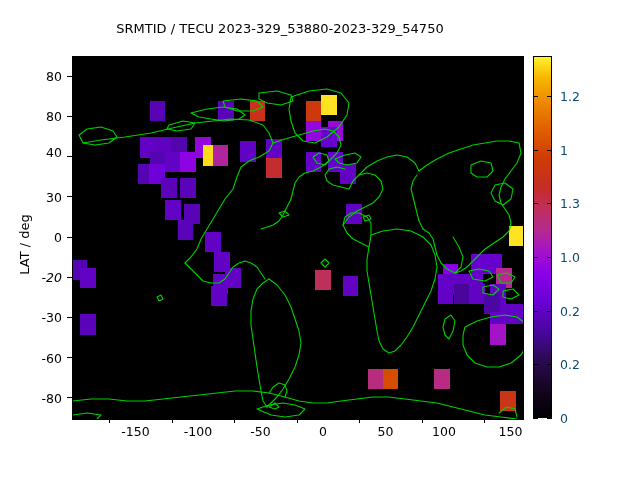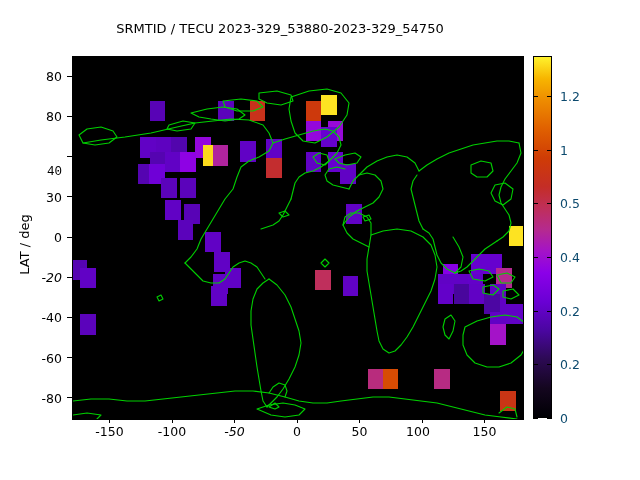--- a/index.html
+++ b/index.html
@@ -57,20 +57,21 @@
   .tick-label {
     position: absolute;
     font-size: 12.5px;
     color: #000000;
     white-space: nowrap;
   }
   .xtick-label {
     text-align: center;
     transform: translateX(-50%);
     top: 424px;
+    margin-left: 26px;
   }
   .ytick-label {
     text-align: left;
     transform: translateY(-50%);
     right: 578px;
   }
   .tick-mark {
     position: absolute;
     background: #000000;
   }
@@ -285,59 +286,59 @@
     <div id="colorbar-gradient" style="background: linear-gradient(rgb(255, 242, 45) 0%, rgb(247, 181, 0) 6%, rgb(238, 140, 0) 12%, rgb(224, 96, 0) 20%, rgb(207, 60, 5) 28%, rgb(196, 45, 38) 36%, rgb(191, 47, 90) 42%, rgb(181, 42, 143) 48%, rgb(164, 19, 200) 54%, rgb(139, 0, 232) 60%, rgb(106, 0, 212) 68%, rgb(74, 6, 160) 76%, rgb(44, 10, 83) 84%, rgb(20, 6, 31) 92%, rgb(0, 0, 4) 100%);"></div>
   </div>
 
   <div id="yaxis-title">LAT / deg</div>
 
 <div class="tick-mark" style="left: 109px; top: 418px; width: 1px; height: 5px;"></div>
     <div class="tick-label xtick-label" style="left: 109.5px;">-150</div>
     <div class="tick-mark" style="left: 171.5px; top: 418px; width: 1px; height: 5px;"></div>
     <div class="tick-label xtick-label" style="left: 172px;">-100</div>
     <div class="tick-mark" style="left: 234px; top: 418px; width: 1px; height: 5px;"></div>
-    <div class="tick-label xtick-label" style="left: 234.5px; font-style: italic;">-50</div>
+    <div class="tick-label xtick-label" style="left: 234.5px;">-50</div>
     <div class="tick-mark" style="left: 296.5px; top: 418px; width: 1px; height: 5px;"></div>
     <div class="tick-label xtick-label" style="left: 297px;">0</div>
     <div class="tick-mark" style="left: 359px; top: 418px; width: 1px; height: 5px;"></div>
     <div class="tick-label xtick-label" style="left: 359.5px;">50</div>
     <div class="tick-mark" style="left: 421.5px; top: 418px; width: 1px; height: 5px;"></div>
     <div class="tick-label xtick-label" style="left: 418px;">100</div>
     <div class="tick-mark" style="left: 484px; top: 418px; width: 1px; height: 5px;"></div>
     <div class="tick-label xtick-label" style="left: 484.5px;">150</div>
     <div class="tick-mark" style="left: 67px; top: 75.6111px; width: 5px; height: 1px;"></div>
     <div class="tick-label ytick-label" style="top: 76.1111px;">80</div>
     <div class="tick-mark" style="left: 67px; top: 115.833px; width: 5px; height: 1px;"></div>
     <div class="tick-label ytick-label" style="top: 116.333px;">80</div>
     <div class="tick-mark" style="left: 67px; top: 156.056px; width: 5px; height: 1px;"></div>
-    <div class="tick-label ytick-label" style="top: 172px; font-family: Liberation Mono, monospace;">40</div>
+    <div class="tick-label ytick-label" style="top: 152px;">40</div>
     <div class="tick-mark" style="left: 67px; top: 196.278px; width: 5px; height: 1px;"></div>
     <div class="tick-label ytick-label" style="top: 196.778px;">30</div>
     <div class="tick-mark" style="left: 67px; top: 236.5px; width: 5px; height: 1px;"></div>
     <div class="tick-label ytick-label" style="top: 237px;">0</div>
     <div class="tick-mark" style="left: 67px; top: 276.722px; width: 5px; height: 1px;"></div>
     <div class="tick-label ytick-label" style="top: 277.222px; font-style: italic;">-20</div>
     <div class="tick-mark" style="left: 67px; top: 316.944px; width: 5px; height: 1px;"></div>
-    <div class="tick-label ytick-label" style="top: 317.444px;">-40</div>
+    <div class="tick-label ytick-label" style="top: 317.444px;">-30</div>
     <div class="tick-mark" style="left: 67px; top: 357.167px; width: 5px; height: 1px;"></div>
     <div class="tick-label ytick-label" style="top: 357.667px;">-60</div>
     <div class="tick-mark" style="left: 67px; top: 397.389px; width: 5px; height: 1px;"></div>
     <div class="tick-label ytick-label" style="top: 397.889px;">-80</div>
     <div class="cbar-tick-mark" style="left: 533px; top: 96.2222px;"></div>
     <div class="cbar-tick-mark" style="left: 547px; top: 96.2222px;"></div>
     <div class="cbar-tick-label" style="top: 96.2222px;">1.2</div>
     <div class="cbar-tick-mark" style="left: 533px; top: 149.852px;"></div>
     <div class="cbar-tick-mark" style="left: 547px; top: 149.852px;"></div>
     <div class="cbar-tick-label" style="top: 149.852px;">1</div>
     <div class="cbar-tick-mark" style="left: 533px; top: 203.481px;"></div>
     <div class="cbar-tick-mark" style="left: 547px; top: 203.481px;"></div>
-    <div class="cbar-tick-label" style="top: 203.481px;">0.5</div>
+    <div class="cbar-tick-label" style="top: 203.481px;">1.3</div>
     <div class="cbar-tick-mark" style="left: 533px; top: 257.111px;"></div>
     <div class="cbar-tick-mark" style="left: 547px; top: 257.111px;"></div>
-    <div class="cbar-tick-label" style="top: 257.111px;">0.4</div>
+    <div class="cbar-tick-label" style="top: 257.111px;">1.0</div>
     <div class="cbar-tick-mark" style="left: 533px; top: 310.741px;"></div>
     <div class="cbar-tick-mark" style="left: 547px; top: 310.741px;"></div>
     <div class="cbar-tick-label" style="top: 310.741px;">0.2</div>
     <div class="cbar-tick-mark" style="left: 533px; top: 364.37px;"></div>
     <div class="cbar-tick-mark" style="left: 547px; top: 364.37px;"></div>
     <div class="cbar-tick-label" style="top: 364.37px;">0.2</div>
     <div class="cbar-tick-mark" style="left: 533px; top: 418px;"></div>
     <div class="cbar-tick-mark" style="left: 547px; top: 418px;"></div>
     <div class="cbar-tick-label" style="top: 418px;">0</div>
   </div>

